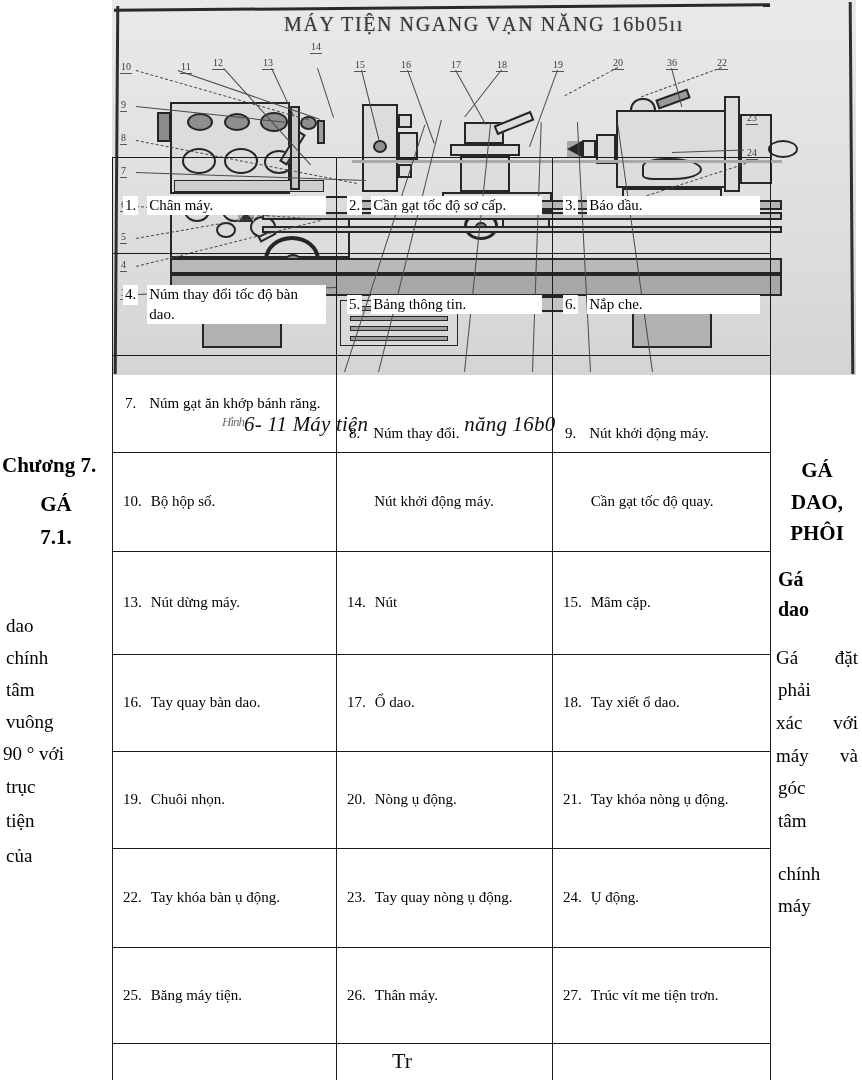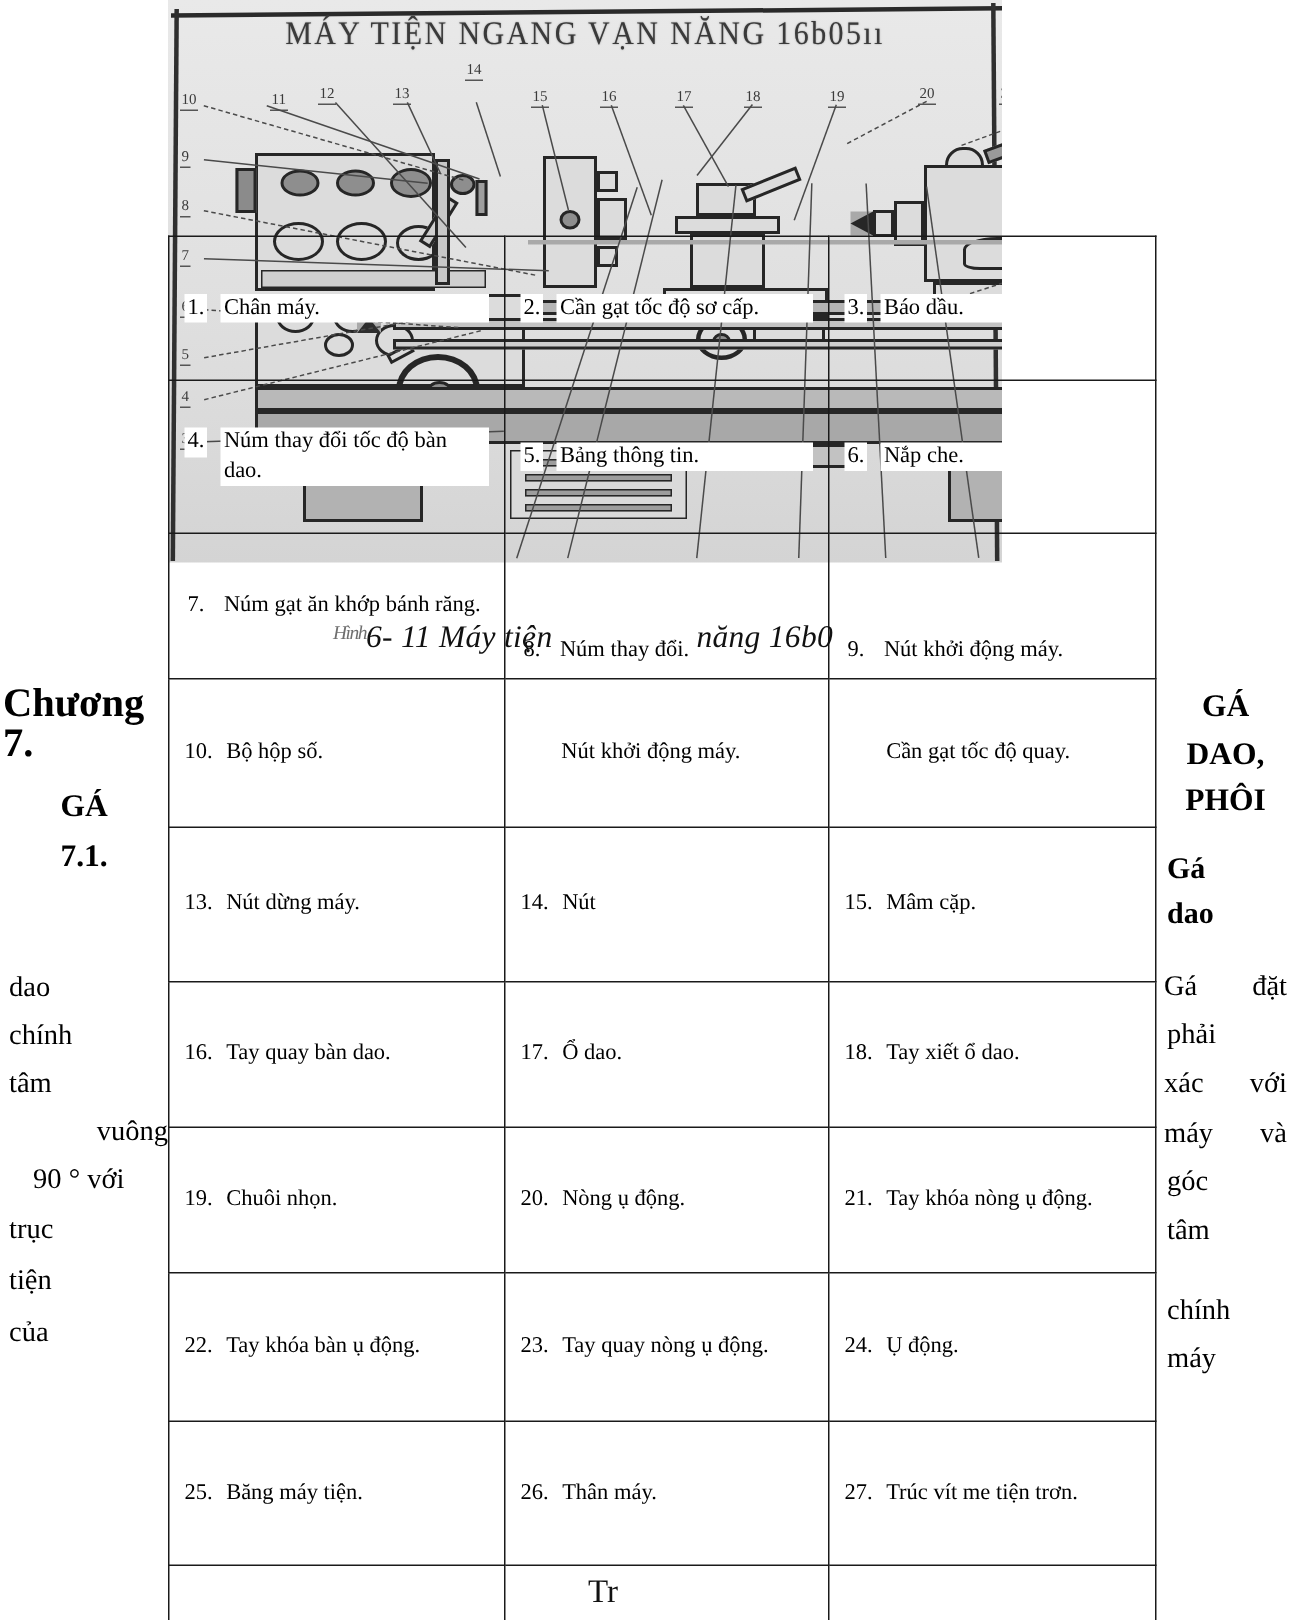--- a/index.html
+++ b/index.html
@@ -14,21 +14,21 @@
     overflow: hidden;
     font-family: "Liberation Serif", "DejaVu Serif", serif;
     color: #000;
   }
 
   
   #figure-photo {
     position: absolute;
     left: 112px;
     top: 0px;
-    width: 556px;
+    width: 744px;
     height: 375px;
     background: linear-gradient(180deg,#e9e9e9 0%, #e3e3e3 35%, #dcdcdc 70%, #d4d4d4 100%);
     overflow: hidden;
   }
   #figure-photo .page-edge-top {
     position: absolute; left: 2px; top: 6px; width: 656px; height: 3px;
     background: #2a2a2a;
     transform: rotate(-0.5deg);
   }
   #figure-photo .page-edge-left {
@@ -481,31 +481,31 @@
     </tr>
 
   </tbody>
 </table>
 
 <div id="figure-caption">
   <span class="faint">Hình</span><span>6- 11  Máy tiện</span><span style="margin-left:96px">năng  16b0</span>
 </div>
 
 <div class="side" id="side-left">
-  <span class="ln b" style="font-size:27px; text-align:left; display:block; padding-left:2px;">Chương 7.</span>
+  <span class="ln b" style="font-size:21px; text-align:left; display:block; padding-left:2px;">Chương 7.</span>
   <span class="gap"></span>
   <span class="ln b" style="font-size:21px;">GÁ</span>
   <span class="gap" style="height:12px"></span>
   <span class="ln b" style="font-size:21px;">7.1.</span>
   <span class="gap" style="height:62px"></span>
   <span class="ln" style="line-height:1.68; text-align:left; padding-left:6px;">dao</span>
   <span class="ln" style="line-height:1.68; text-align:left; padding-left:6px;">chính</span>
   <span class="ln" style="line-height:1.68; text-align:left; padding-left:6px;">tâm</span>
-  <span class="ln" style="line-height:1.68; text-align:right; padding-left:6px;">vuông</span>
-  <span class="ln" style="line-height:1.68; text-align:left; padding-left:22px;">90 ° với</span>
+  <span class="ln" style="line-height:1.68; text-align:left; padding-left:6px;">vuông</span>
+  <span class="ln" style="line-height:1.68; text-align:left; padding-left:3px;">90 ° với</span>
   <span class="ln" style="line-height:1.82; text-align:left; padding-left:6px;">trục</span>
   <span class="ln" style="line-height:1.82; text-align:left; padding-left:6px;">tiện</span>
   <span class="ln" style="line-height:1.82; text-align:left; padding-left:6px;">của</span>
 </div>
 
 <div class="side" id="side-right">
   <span class="ln b" style="font-size:21px; line-height:1.5;">GÁ</span>
   <span class="ln b" style="font-size:21px; line-height:1.5;">DAO,</span>
   <span class="ln b" style="font-size:21px; line-height:1.5;">PHÔI</span>
   <span class="gap" style="height:14px"></span>

